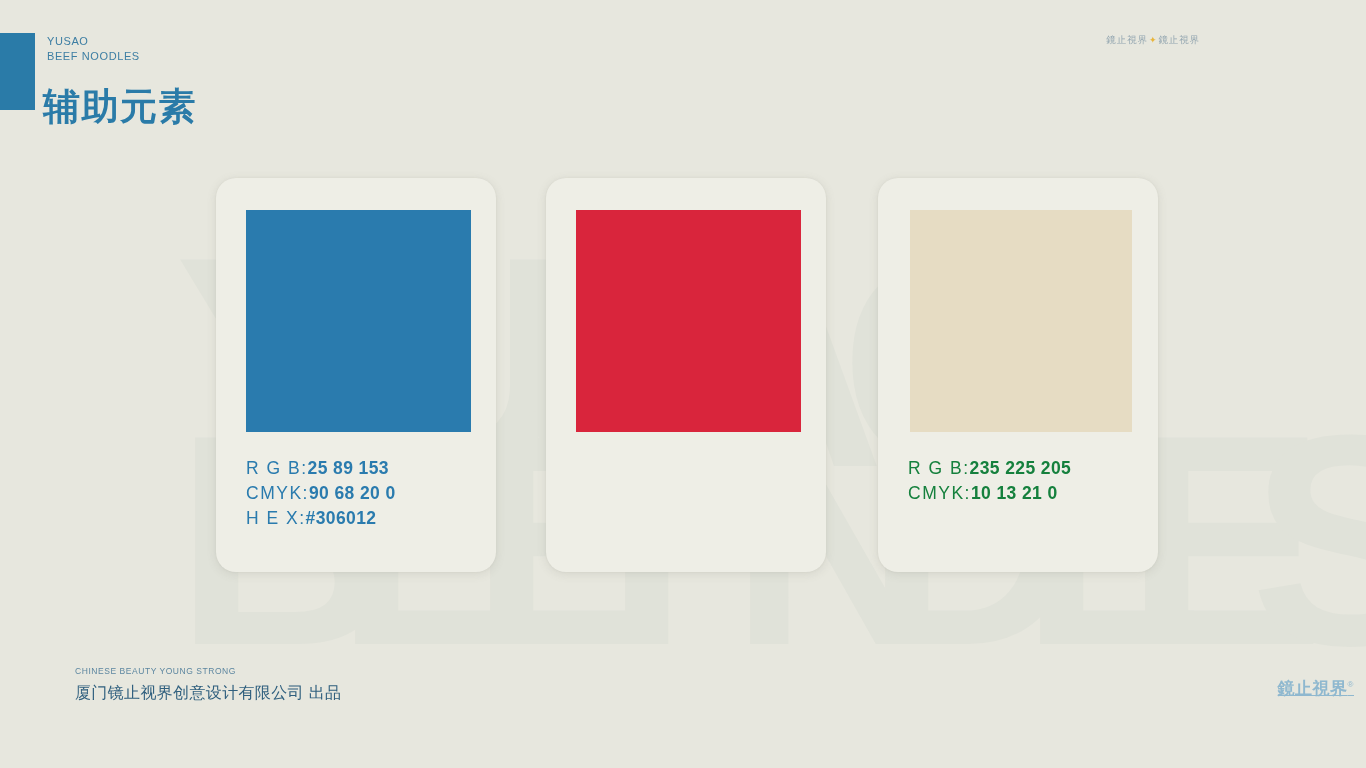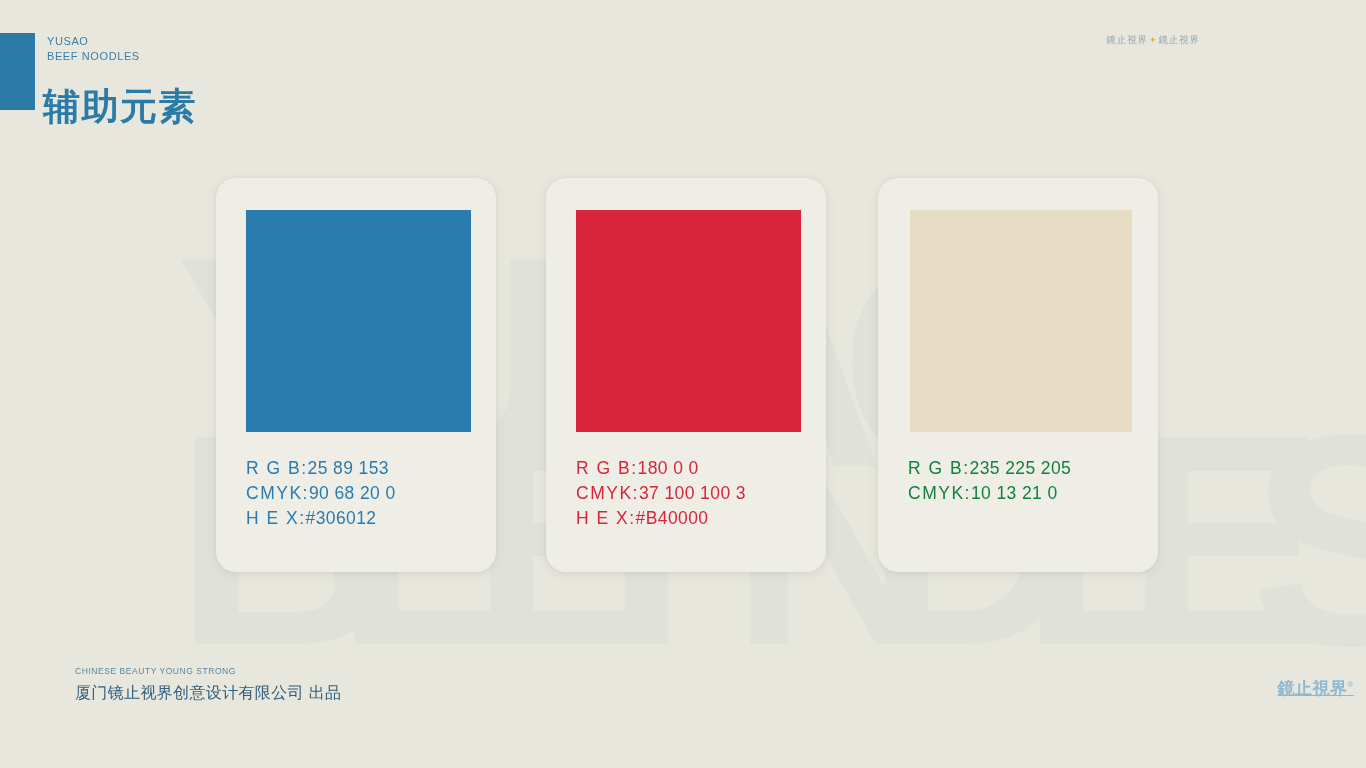--- a/index.html
+++ b/index.html
@@ -112,21 +112,21 @@
     position: absolute;
     left: 30px;
     top: 278px;
     width: 240px;
     line-height: 25px;
     font-size: 17.5px;
     letter-spacing: 0.2px;
     white-space: nowrap;
   }
   .specs .lbl { letter-spacing: 1.5px; }
-  .specs .val { font-weight: 400; letter-spacing: 0.4px; }
+  .specs .val { font-weight: 700; letter-spacing: 0.4px; }
 
   
   #footer { position: absolute; left: 8px; top: 0; width: 1366px; height: 768px; z-index: 3; pointer-events:none;}
   #footer-en {
     position: absolute;
     left: 67px; top: 666px;
     font-size: 8.5px;
     color: #5c86a0;
     letter-spacing: 0.55px;
     white-space: nowrap;
@@ -191,25 +191,20 @@
     <div class="card c0">
       <div class="swatch" style="background: rgb(42, 123, 174);"></div>
       <div class="specs" style="color: rgb(42, 123, 174);">
         <div><span class="lbl">R G B:</span><span class="val">25 89 153</span></div>
         <div><span class="lbl">CMYK:</span><span class="val">90 68 20 0</span></div>
         <div><span class="lbl">H E X:</span><span class="val">#306012</span></div>
       </div>
     </div>
     <div class="card c1">
       <div class="swatch" style="background: rgb(217, 37, 60);"></div>
-      <div class="specs" style="color: rgb(217, 37, 60);">
-        <div><span class="lbl">R G B:</span><span class="val">180 0 0</span></div>
-        <div><span class="lbl">CMYK:</span><span class="val">37 100 100 3</span></div>
-        <div><span class="lbl">H E X:</span><span class="val">#B40000</span></div>
-      </div>
     </div>
     <div class="card c2">
       <div class="swatch" style="background: rgb(230, 220, 195);"></div>
       <div class="specs" style="color: #15803d;">
         <div><span class="lbl">R G B:</span><span class="val">235 225 205</span></div>
         <div><span class="lbl">CMYK:</span><span class="val">10 13 21 0</span></div>
       </div>
     </div>
   </div>
 

